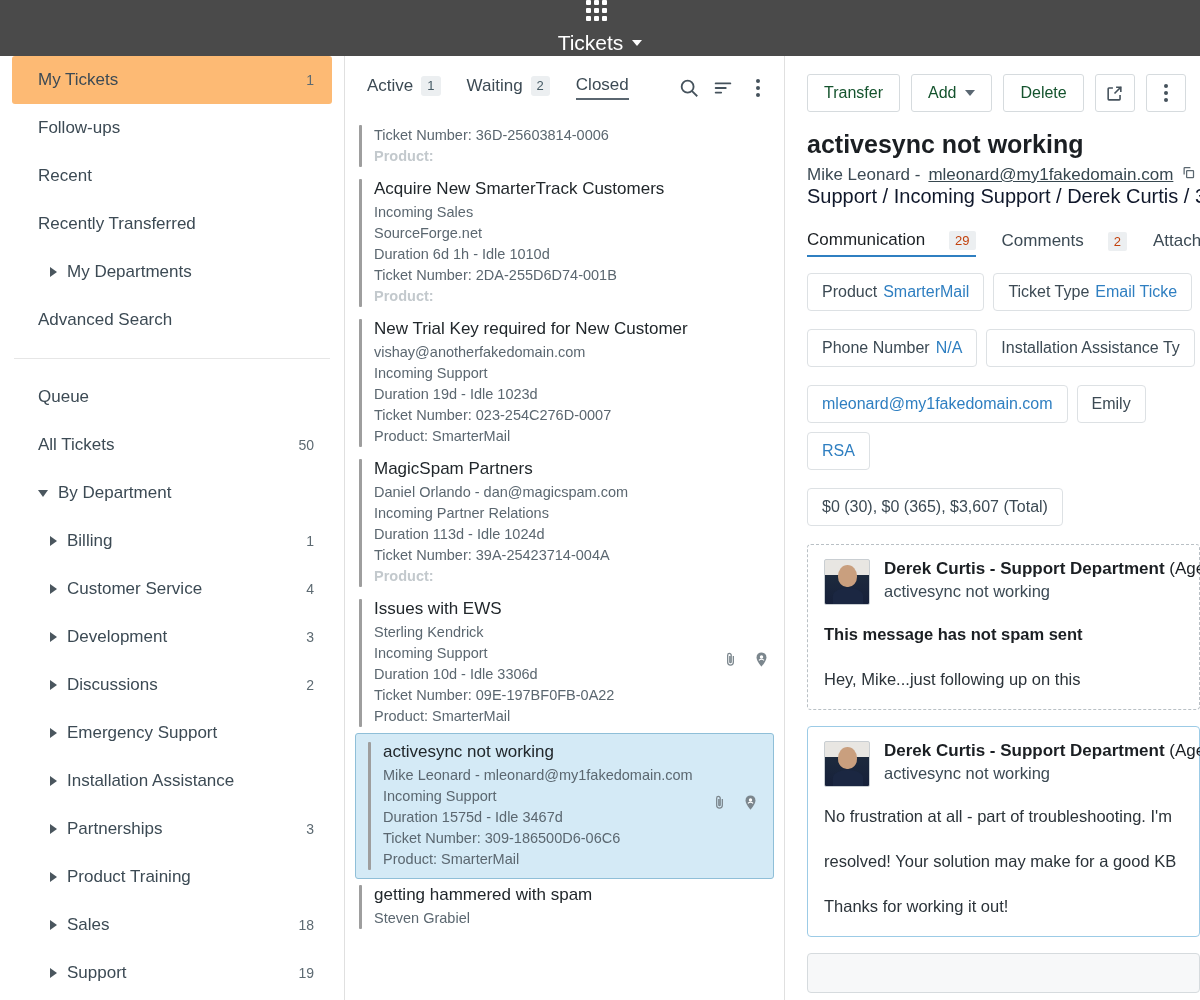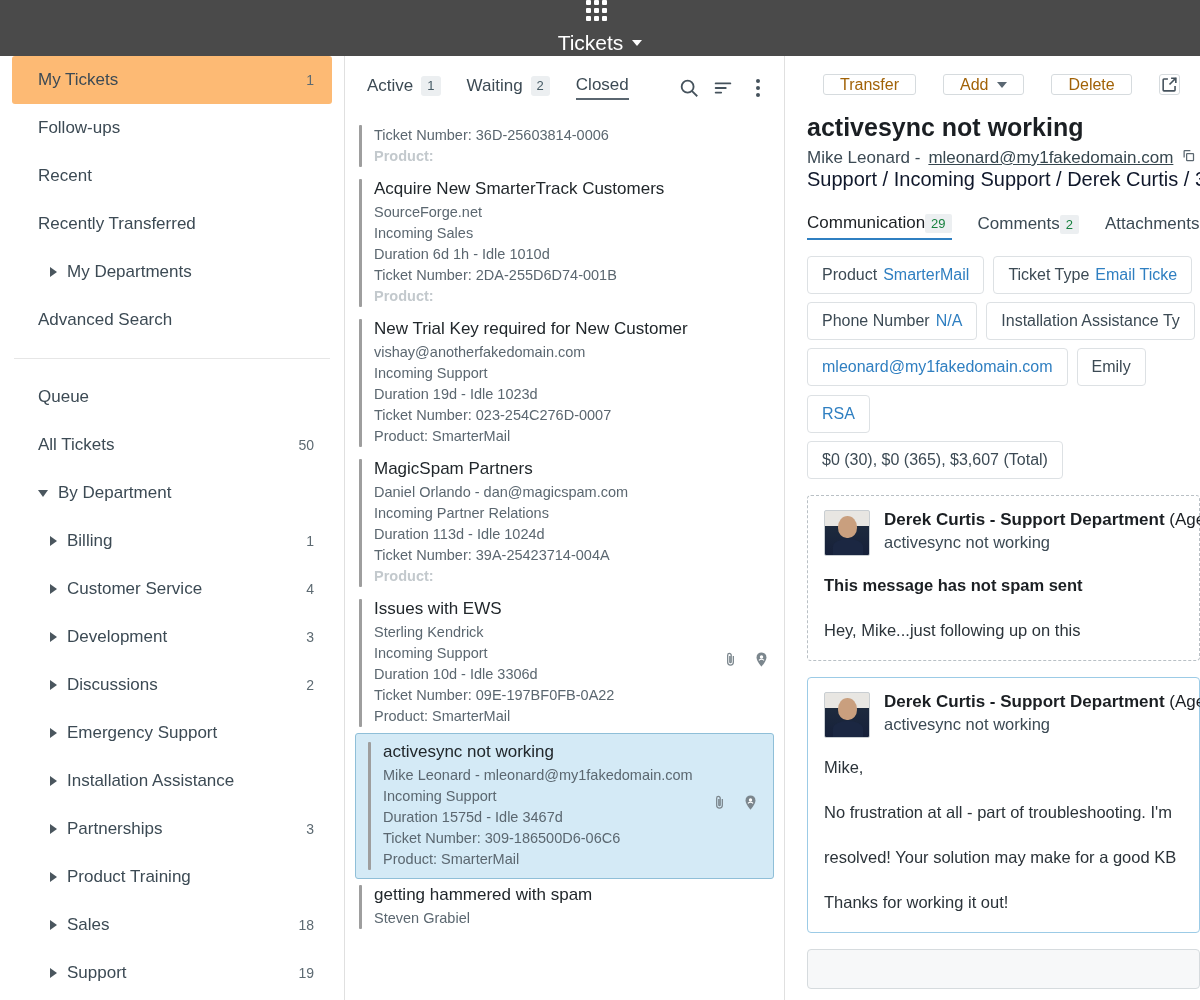--- a/index.html
+++ b/index.html
@@ -195,54 +195,53 @@
     margin-left: 6px;
   }
 
   
   .detail-inner { padding: 18px 0 0 22px; }
   .toolbar { display: flex; gap: 11px; align-items: center; margin-bottom: 18px; }
   .btn {
     border: 1px solid #d6dbde;
     border-radius: 3px;
     background: #fff;
-    color: #a16207;
+    color: #14532d;
     font-size: 16px;
-    height: 21px;
+    height: 38px;
     padding: 0 16px;
     display: flex;
     align-items: center;
     gap: 9px;
     cursor: pointer;
     font-family: "Liberation Sans", sans-serif;
     white-space: nowrap;
-    margin-left: 16px;
   }
   .btn.icon-only { width: 40px; padding: 0; justify-content: center; }
   .d-title {
     font-size: 25px;
     color: #1b1f23;
     font-weight: bold;
     margin: 2px 0 6px 0;
     white-space: nowrap;
   }
   .d-sub { font-size: 17px; color: #3c4a54; display: flex; align-items: center; gap: 8px; white-space: nowrap; }
   .d-sub a { color: #37474f; text-decoration: underline; }
   .d-crumb { font-size: 20px; color: #0f172a; white-space: nowrap; }
 
   .dtabs { display: flex; gap: 26px; margin: 22px 0 16px 0; }
   .dtab {
     font-size: 17px; color: #3c4a54;
-    display: flex; align-items: center; gap: 0;
+    display: flex; align-items: center; gap: 24px;
     padding-bottom: 5px; cursor: pointer; white-space: nowrap;
   }
-  .dtab .badge { background: #eceff1; color: #15803d; font-size: 13px; border-radius: 2px; padding: 2px 6px; }
+  .dtab .badge { background: #eceff1; color: #c2410c; font-size: 13px; border-radius: 2px; padding: 2px 6px; }
   .dtab.active { color: #1b1f23; border-bottom: 2px solid #2f7fc1; }
 
-  .chips { display: flex; flex-wrap: wrap; gap: 9px; margin-bottom: 8px; }
+  .chips { display: flex; flex-wrap: wrap; gap: 9px; margin-bottom: 18px; }
   .chip {
     border: 1px solid #dde1e4;
     border-radius: 4px;
     padding: 9px 14px;
     font-size: 16px;
     color: #3c4a54;
     background: #fff;
     white-space: nowrap;
     cursor: pointer;
   }
@@ -457,22 +456,22 @@
             <div class="bar"></div>
             <div class="body">
               <div class="t-line">Ticket Number: 36D-25603814-0006</div>
               <div class="t-line muted">Product:</div>
             </div>
           </div>
           <div class="ticket">
             <div class="bar"></div>
             <div class="body">
               <div class="t-title">Acquire New SmarterTrack Customers</div>
+              <div class="t-line">Incoming Sales</div>
               <div class="t-line">SourceForge.net</div>
-              <div class="t-line">Incoming Sales</div>
               <div class="t-line">Duration 6d 1h  -  Idle 1010d</div>
               <div class="t-line">Ticket Number: 2DA-255D6D74-001B</div>
               <div class="t-line muted">Product:</div>
             </div>
           </div>
           <div class="ticket">
             <div class="bar"></div>
             <div class="body">
               <div class="t-title">New Trial Key required for New Customer</div>
               <div class="t-line">vishay@anotherfakedomain.com</div>
@@ -632,21 +631,20 @@
           </div>
           <div class="msg sent">
             <div class="msg-head">
               <div class="avatar"></div>
               <div>
                 <div class="msg-name"><span>Derek Curtis - Support Department</span> <span class="agent">(Age</span></div>
                 <div class="msg-sub">activesync not working</div>
               </div>
             </div>
             <div class="msg-body">
-              <p class="">Mike,</p>
               <p class="">No frustration at all - part of troubleshooting. I'm</p>
               <p class="">resolved! Your solution may make for a good KB</p>
               <p class="">Thanks for working it out!</p>
             </div>
           </div>
           <div class="msg pending" style="height:40px;"></div>
         </div>
     </div>
   </div>
 </div>

